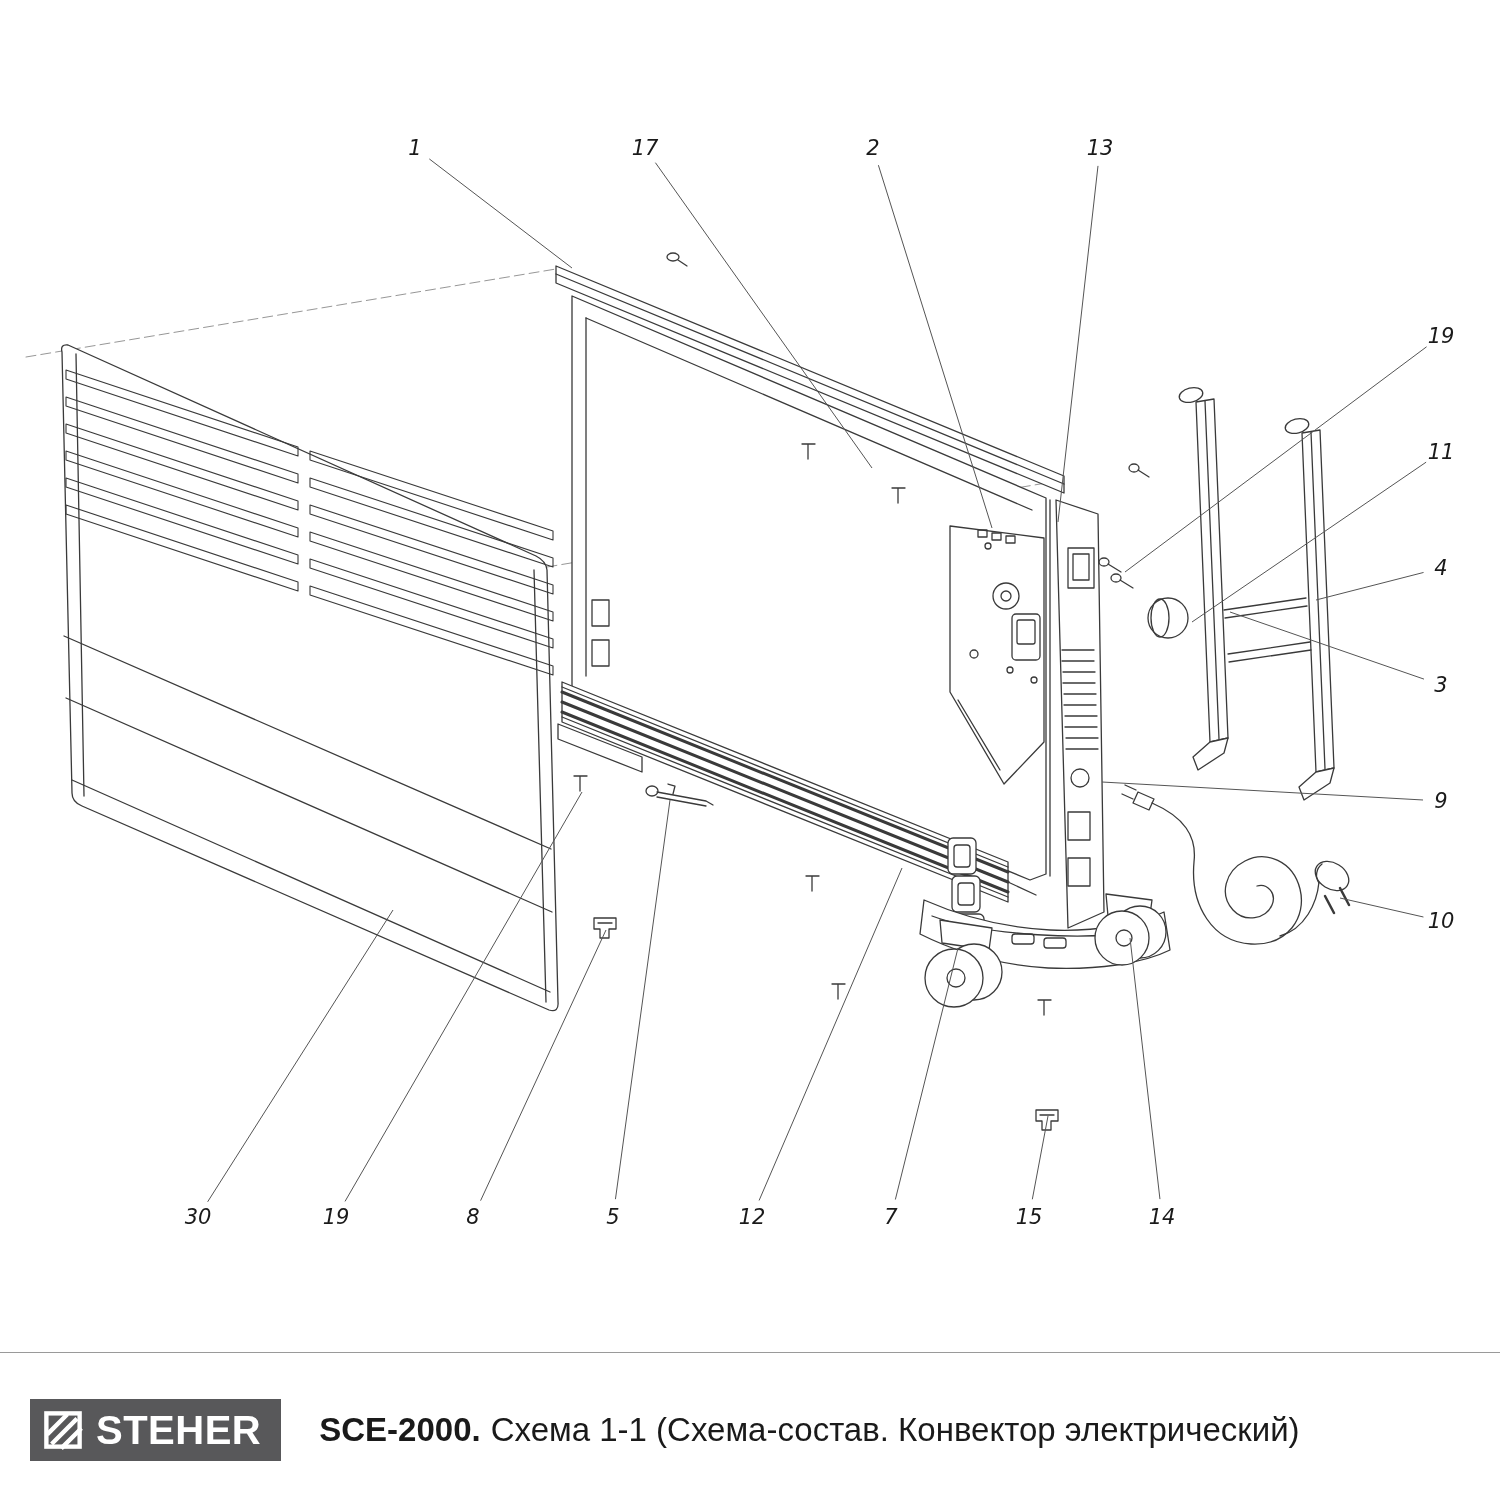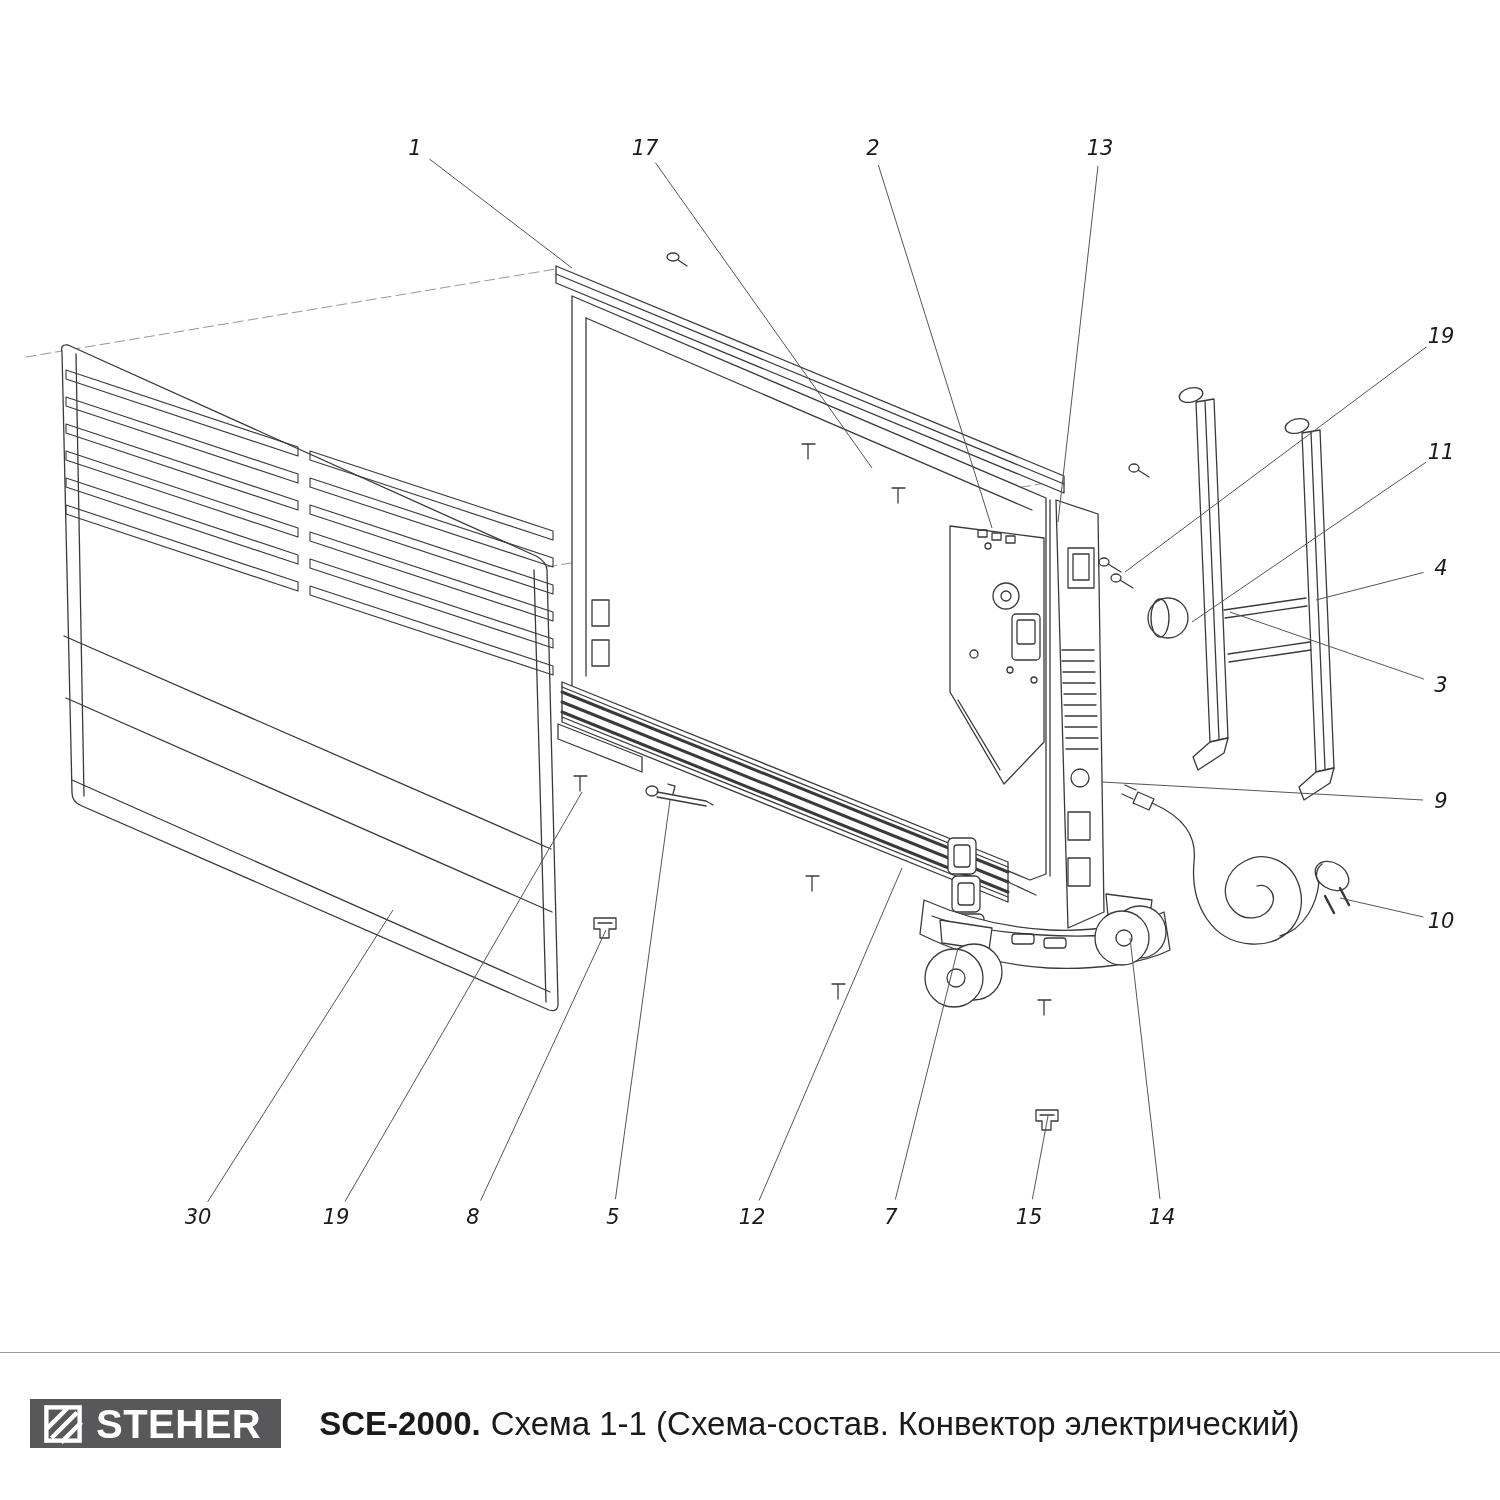--- a/index.html
+++ b/index.html
@@ -12,21 +12,21 @@
   .leader{stroke:var(--leader,#555);stroke-width:1;}
   .callout{
     font-family:"DejaVu Sans",sans-serif;font-style:italic;font-size:21px;
     fill:var(--text,#1a1a1a);text-anchor:middle;
   }
   .footer{position:absolute;left:0;top:1352px;width:1500px;}
   .footer-rule{width:100%;height:1px;background:#9a9a9a;}
   .footer-row{display:flex;align-items:center;gap:38px;margin-top:46px;padding-left:30px;}
   .logo{
     display:flex;align-items:center;gap:12px;
-    background:var(--logo-bg,#58585a);padding:9px 20px 9px 12px;height:49px;box-sizing:border-box;
+    background:var(--logo-bg,#58585a);padding:9px 20px 9px 12px;height:62px;box-sizing:border-box;
   }
   .logo-icon{width:42px;height:42px;display:block;}
   .logo-text{
     color:#fff;font-size:40px;font-weight:800;letter-spacing:0.5px;line-height:1;
     font-family:"Liberation Sans",sans-serif;
   }
   .caption{font-size:33px;color:var(--text,#1a1a1a);white-space:nowrap;}
   .model{font-weight:bold;margin-right:10px;}
 </style>
 </head>

